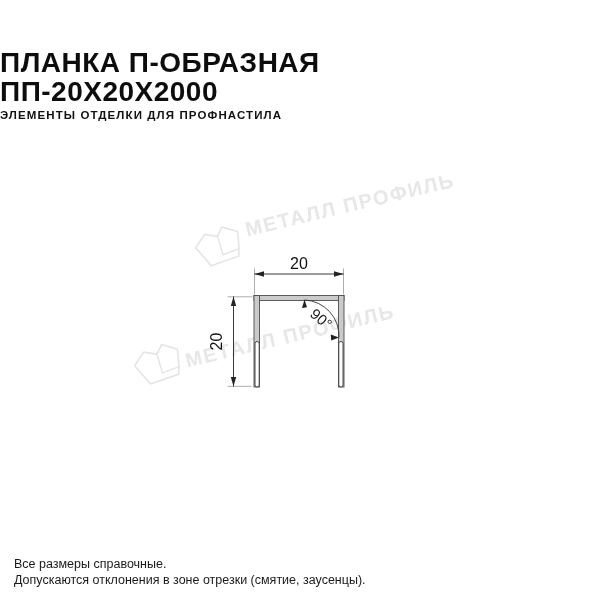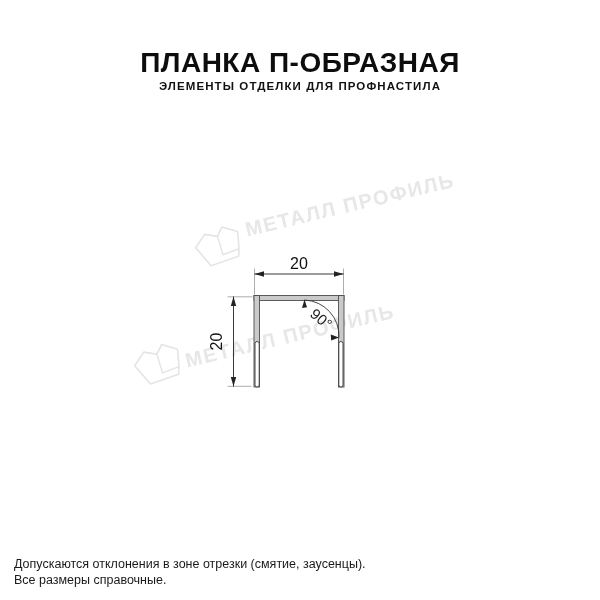--- a/index.html
+++ b/index.html
@@ -3,21 +3,21 @@
 <meta charset="utf-8">
 <style>
   html,body{margin:0;padding:0;}
   body{
     width:600px;height:600px;position:relative;overflow:hidden;
     background:#ffffff;
     font-family:"Liberation Sans", sans-serif;
   }
   
   .header{
-    position:absolute;left:0;top:48px;width:600px;text-align:center;z-index:3;
+    position:absolute;left:0;top:48px;width:600px;z-index:3;
   }
   .title-line{
     font-size:28px;font-weight:800;color:#0d0d0d;letter-spacing:.5px;
     line-height:29px;white-space:nowrap;
   }
   .subtitle{
     margin-top:3px;font-size:11.5px;font-weight:700;color:#111;
     letter-spacing:1.1px;white-space:nowrap;
   }
   
@@ -38,20 +38,21 @@
   .footer{
     position:absolute;left:14px;top:557px;z-index:3;
     font-size:12.5px;color:#1a1a1a;line-height:15.5px;white-space:nowrap;
   }
 </style>
 </head>
 <body>
 
 <div class="header">
   <div class="title-line">ПЛАНКА П-ОБРАЗНАЯ</div>
+  <div class="title-line">ПП-20Х20Х2000</div>
   <div class="subtitle">ЭЛЕМЕНТЫ ОТДЕЛКИ ДЛЯ ПРОФНАСТИЛА</div>
 </div>
 
 <svg class="wm-crown wm-crown-1" width="46" height="40" viewBox="0 0 47 38">
   <path d="M0.8,16 L12.5,4.5 L25,9.3 L31.5,0.8 L46.2,8.7 L44,26 L42,33.5 L12.5,37.2 Z" fill="#ffffff" stroke="#e4e4e4" stroke-width="1.6" stroke-linejoin="round"></path>
   <path d="M25,9.3 L26.6,28.8 L44,26" fill="none" stroke="#e4e4e4" stroke-width="1.4" stroke-linejoin="round"></path>
 </svg>
 <div class="wm-text wm-text-1">МЕТАЛЛ ПРОФИЛЬ</div>
 
 <svg class="wm-crown wm-crown-2" width="47" height="38" viewBox="0 0 47 38">
@@ -94,15 +95,15 @@
 
   <g>
     <path d="M304.5,300 A36,36 0 0 1 339,337.5" fill="none" stroke="#333" stroke-width="0.9"></path>
     <polygon points="304.5,299.5 302,308 307,307.3" fill="#222"></polygon>
     <polygon points="339,337.5 330.8,334.6 331.2,340.4" fill="#222"></polygon>
     <text class="angle-label" x="321" y="324" text-anchor="middle" transform="rotate(40 321 319)">90°</text>
   </g>
 </svg>
 
 <div class="footer">
+  <div>Все размеры справочные.</div>
   <div>Допускаются отклонения в зоне отрезки (смятие, заусенцы).</div>
-  <div>Все размеры справочные.</div>
 </div>
 
 </body></html>

